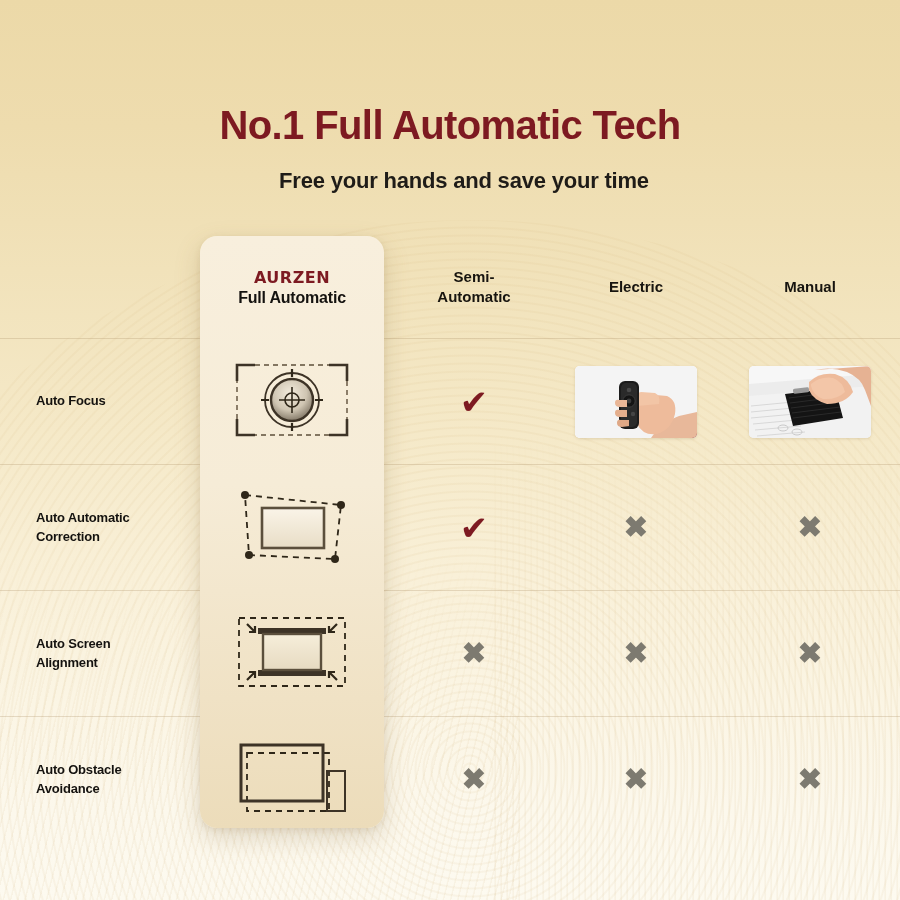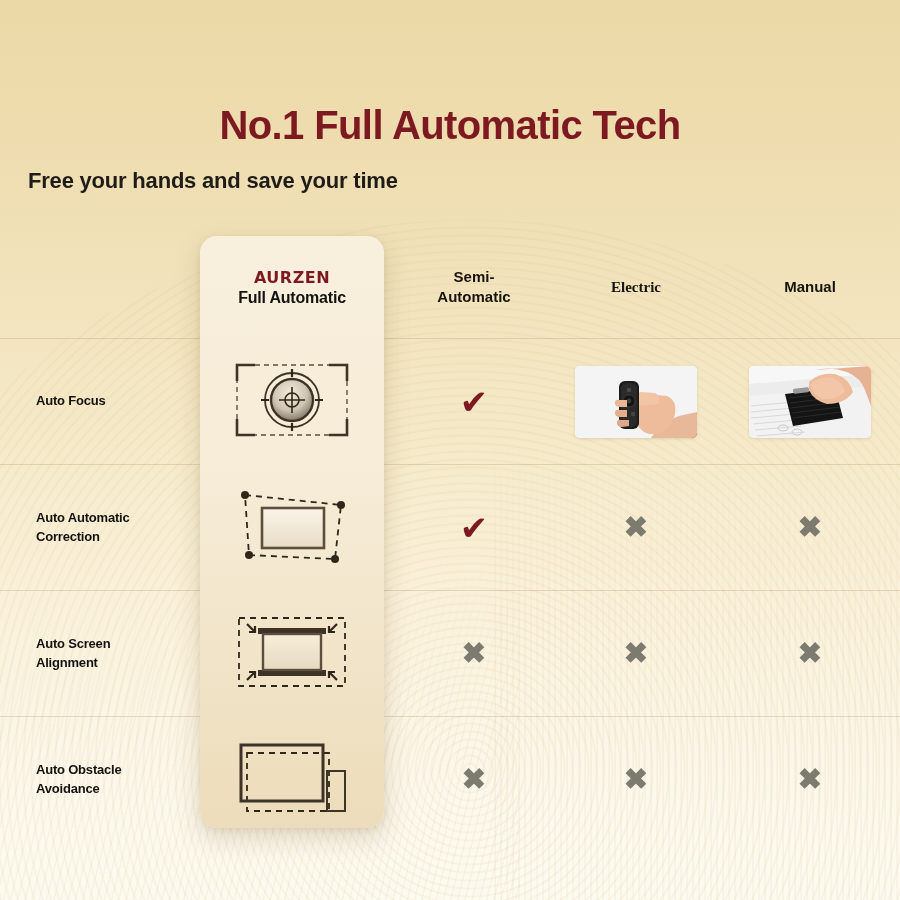--- a/index.html
+++ b/index.html
@@ -77,21 +77,21 @@
   .title {
     position: absolute; top: 68px; left: 0; width: 900px;
     text-align: center;
     font-size: 40px; font-weight: 700; letter-spacing: -0.6px;
     color: #7d1a21;
     white-space: nowrap;
     margin-top: 35px;
   }
   .subtitle {
     position: absolute; top: 168px; left: 0; width: 900px;
-    text-align: left;
+    text-align: center;
     font-size: 22px; font-weight: 600; letter-spacing: -0.2px;
     color: #1f1c18;
     padding-left: 28px;
   }
 
   
   .table {
     position: absolute;
     left: 0; top: 236px;
     width: 900px;
@@ -109,21 +109,21 @@
   .cell-label {
     width: 200px;
     padding-left: 36px;
     font-size: 13px; font-weight: 700;
     color: #14120f;
     line-height: 1.42;
     letter-spacing: -0.2px;
   }
   .cell-hero   { width: 184px; display:flex; align-items:center; justify-content:center; }
   .cell-semi   { width: 168px; display:flex; align-items:center; justify-content:center;padding-left:12px; }
-  .cell-elec   { width: 168px; display:flex; align-items:center; justify-content:center;font-family:Liberation Serif, serif; }
+  .cell-elec   { width: 168px; display:flex; align-items:center; justify-content:center; }
   .cell-man    { width: 180px; display:flex; align-items:center; justify-content:center; }
 
   .col-head {
     font-size: 15px; font-weight: 600;
     color: #17140f;
     text-align: center;
     line-height: 1.35;
   }
 
   

